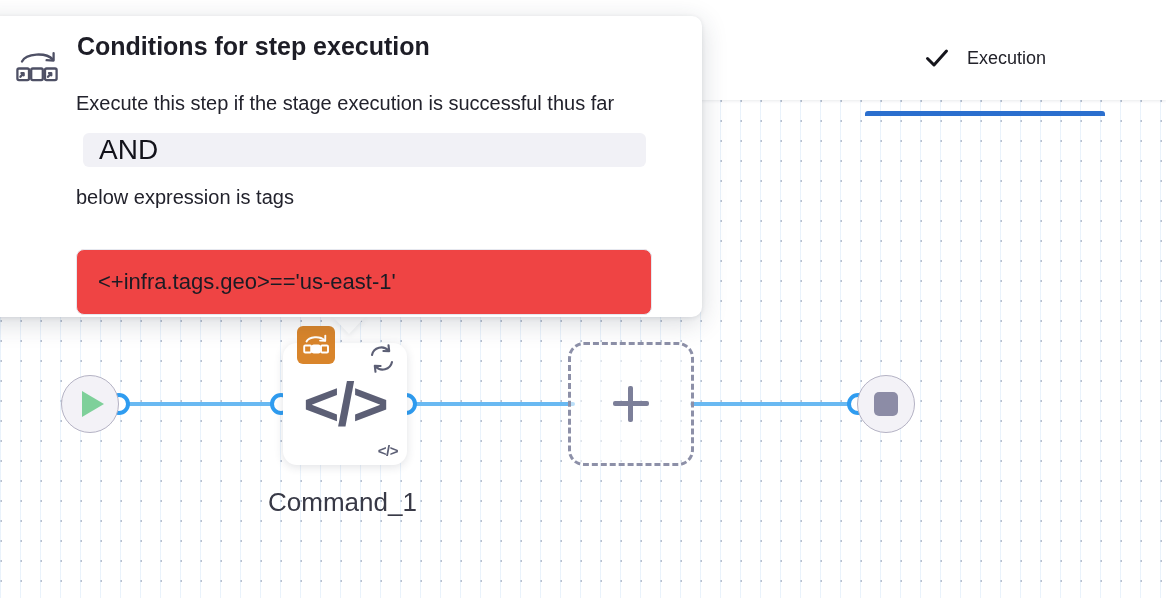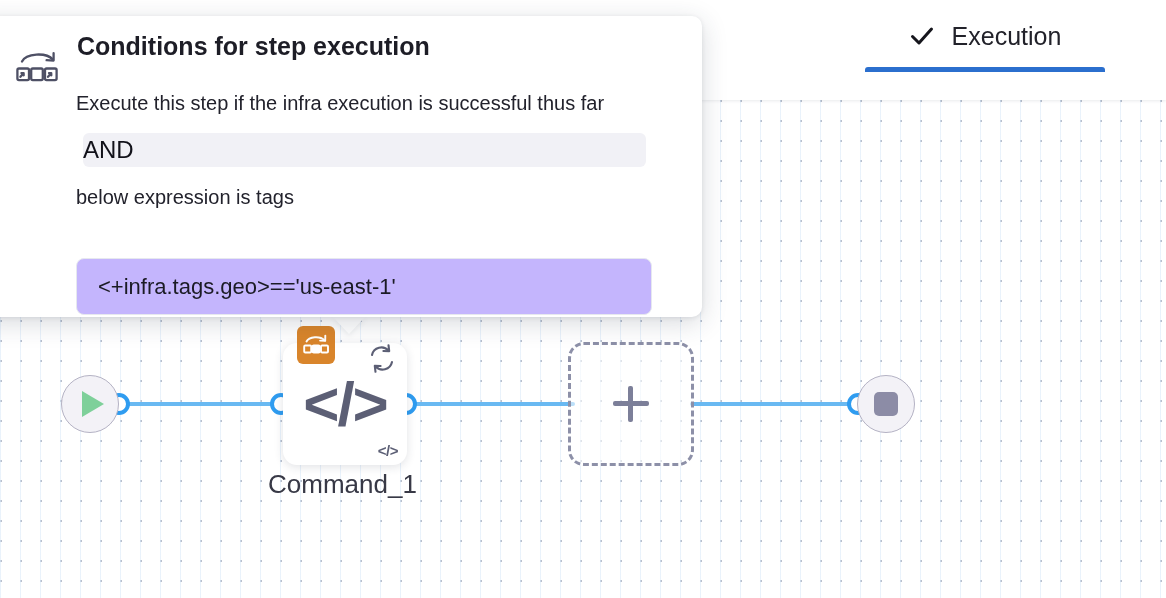--- a/index.html
+++ b/index.html
@@ -37,26 +37,26 @@
   
   #header {
     position: absolute;
     left: 0; top: 0;
     width: 1166px;
     height: 100px;
     background: #ffffff;
     box-shadow: 0 1px 3px rgba(40,48,70,0.10);
   }
   .tab {
-    height: 72px;
+    height: 116px;
     display: flex;
     align-items: center;
     gap: 17px;
     padding: 0 22px;
-    font-size: 25px;
+    font-size: 18px;
     color: #22222a;
     cursor: pointer;
     position: relative;
   }
   .tab .tab-check {
     width: 26px; height: 26px;
     display: inline-block;
     flex: 0 0 auto;
   }
   .tab.active .tab-underline {
@@ -155,21 +155,21 @@
     width: 38px; height: 38px;
     background: #d9852b;
     border-radius: 6px;
     display: flex;
     align-items: center;
     justify-content: center;
   }
 
   #step-label {
     position: absolute;
-    left: 240px; top: 469px;
+    left: 240px; top: 487px;
     width: 205px;
     text-align: center;
     font-size: 26px;
     color: #383946;
   }
 
   
   #add-step-box {
     position: absolute;
     left: 568px; top: 342px;
@@ -243,35 +243,35 @@
     color: #22222c;
   }
   #and-field {
     position: absolute;
     left: 107px; top: 117px;
     width: 563px; height: 34px;
     background: #f1f1f6;
     border-radius: 6px;
     display: flex;
     align-items: center;
-    padding-left: 0;
-    font-size: 24px;
+    padding-left: 16px;
+    font-size: 28px;
     color: #12121a;
   }
   #pop-subdesc {
     position: absolute;
     left: 100px; top: 170px;
     font-size: 20px;
     color: #22222c;
   }
   #expr-box {
     position: absolute;
-    left: 100px; top: 242px;
-    width: 576px; height: 57px;
-    background: #c4b5fd;
+    left: 100px; top: 233px;
+    width: 576px; height: 66px;
+    background: #ef4444;
     border: 1px solid #e6e8ef;
     border-radius: 8px;
     display: flex;
     align-items: center;
     padding-left: 21px;
     font-size: 22px;
     color: #1b1b24;
   }
 </style>
 </head>
@@ -352,21 +352,21 @@
         <polyline points="38.6,4.2 38.6,11.6 31.6,11.2"></polyline>
         <rect x="2.4" y="19.5" width="11.6" height="11.6" rx="1.6"></rect>
         <rect x="16.2" y="19.5" width="11.6" height="11.6" rx="1.6"></rect>
         <rect x="30" y="19.5" width="11.6" height="11.6" rx="1.6"></rect>
         <path d="M5.4 27.8 L8.6 24.2 M8.6 24.2 L6.4 24.1 M8.6 24.2 L8.7 26.4"></path>
         <path d="M33 27.8 L36.2 24.2 M36.2 24.2 L34 24.1 M36.2 24.2 L36.3 26.4"></path>
       </svg>
     </div>
 
     <div id="pop-title">Conditions for step execution</div>
-    <div id="pop-desc">Execute this step if the infra execution is successful thus far</div>
+    <div id="pop-desc">Execute this step if the stage execution is successful thus far</div>
 
     <div id="and-field">
       <span>AND</span>
     </div>
 
     <div id="pop-subdesc">below expression is tags</div>
 
     <div id="expr-box">
       <span>&lt;+infra.tags.geo&gt;=='us-east-1'</span>
     </div>

